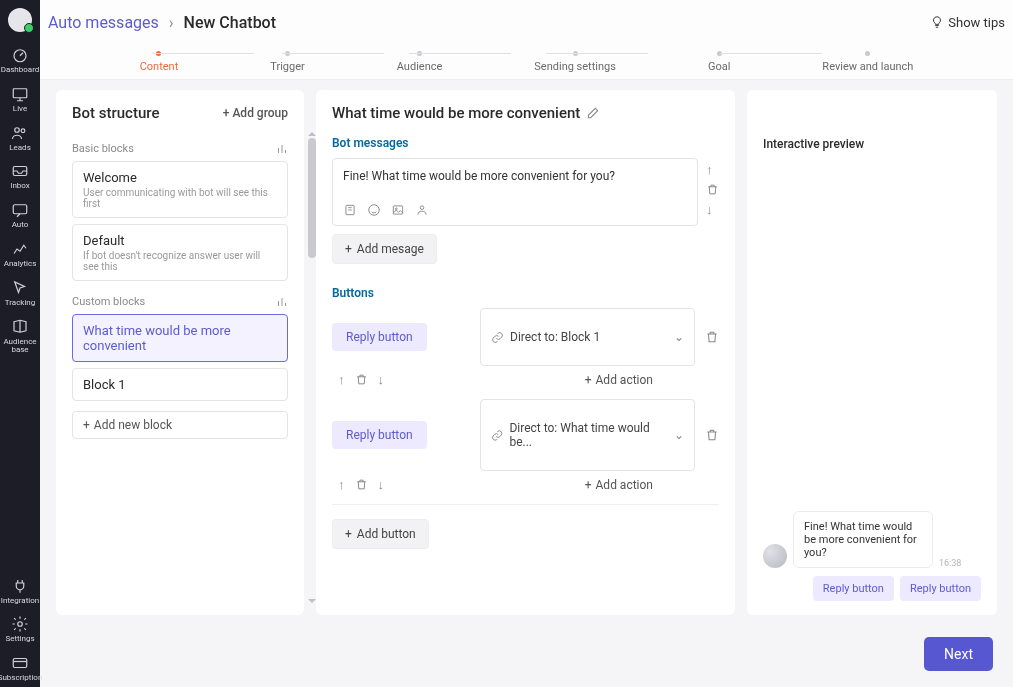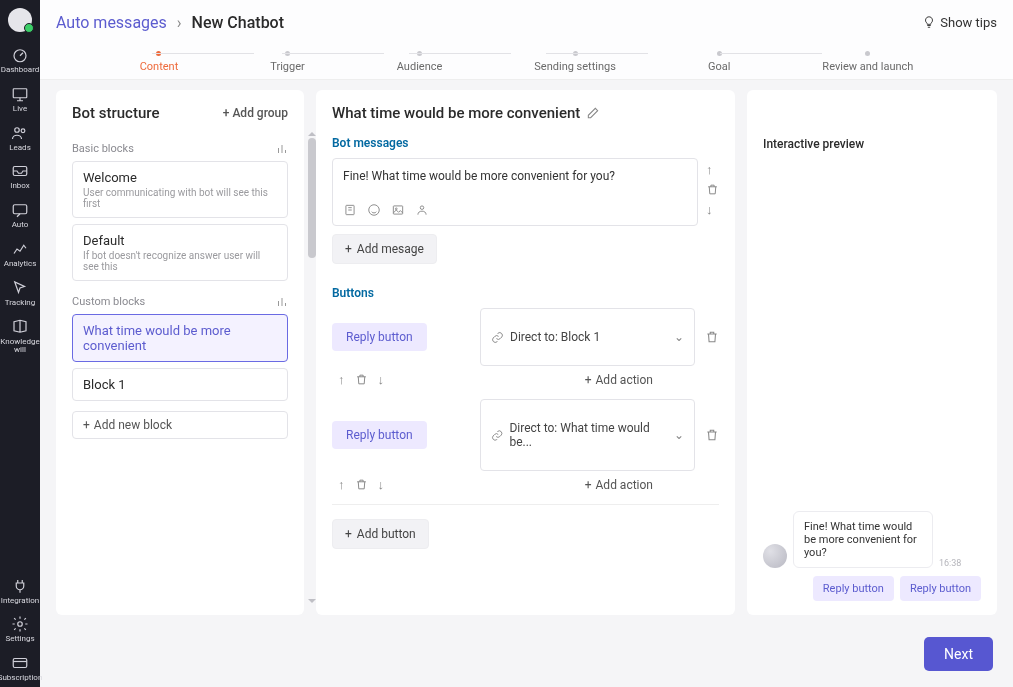--- a/index.html
+++ b/index.html
@@ -8,21 +8,21 @@
   .nav { width: 40px; background: #1c1d26; display: flex; flex-direction: column; align-items: center; padding-top: 2px; color: #d8d8df; flex-shrink: 0; }
   .nav-avatar { width: 24px; height: 24px; border-radius: 50%; background: #e5e5ea; margin: 6px 0 8px; position: relative; }
   .nav-avatar::after { content: ''; position: absolute; right: -2px; bottom: -1px; width: 8px; height: 8px; background: #3bce67; border-radius: 50%; border: 1.5px solid #1c1d26; }
   .nav-items { display: flex; flex-direction: column; align-items: center; width: 100%; }
   .nav-item { display: flex; flex-direction: column; align-items: center; justify-content: center; width: 100%; padding: 6px 0 4px; cursor: pointer; }
   .nav-item .icon { width: 18px; height: 18px; display: flex; align-items: center; justify-content: center; margin-bottom: 2px; }
   .nav-item span { font-size: 8px; text-align: center; line-height: 1.1; }
   .nav-spacer { flex: 1; }
   
   .main { flex: 1; display: flex; flex-direction: column; min-width: 0; }
-  .topbar { height: 44px; background: #fdfdfe; display: flex; align-items: center; padding: 0 16px; }
+  .topbar { height: 44px; background: #fdfdfe; display: flex; align-items: center; padding: 0 8px; }
   .breadcrumb { font-size: 16px; }
   .breadcrumb .root { color: #5c5ccf; cursor: pointer; }
   .breadcrumb .sep { color: #888; margin: 0 6px; }
   .breadcrumb .leaf { color: #2b2b2b; font-weight: 500; }
   .show-tips { margin-left: auto; display: flex; align-items: center; font-size: 13px; color: #333; cursor: pointer; gap: 4px; }
   
   .stepper { height: 36px; background: #fdfdfe; display: flex; align-items: flex-end; justify-content: center; gap: 92px; padding-bottom: 6px; border-bottom: 1px solid #eee; }
   .step { display: flex; flex-direction: column; align-items: center; font-size: 11px; color: #6a6a6a; position: relative; }
   .step.active { color: #ee6a3b; }
   .step-dot { width: 5px; height: 5px; border-radius: 50%; background: #c9c9ce; margin-bottom: 4px; }
@@ -155,21 +155,21 @@
           </svg>
         </div>
       <span>Tracking</span>
     </div>
     <div class="nav-item">
       <div class="icon">
           <svg width="18" height="18" viewBox="0 0 24 24" fill="none" stroke="#cfcfd8" stroke-width="1.6">
             <path d="M4 5l8-2 8 2v12l-8 2-8-2z M12 3v16"></path>
           </svg>
         </div>
-      <span>Knowledge will</span>
+      <span>Audience base</span>
     </div>
   </div>
   <div class="nav-spacer"></div>
   <div class="nav-items">
     <div class="nav-item">
       <div class="icon">
           <svg width="18" height="18" viewBox="0 0 24 24" fill="none" stroke="#cfcfd8" stroke-width="1.6">
             <path d="M9 4v4M15 4v4M7 8h10v4a5 5 0 01-10 0z M12 17v4"></path>
           </svg>
         </div>

